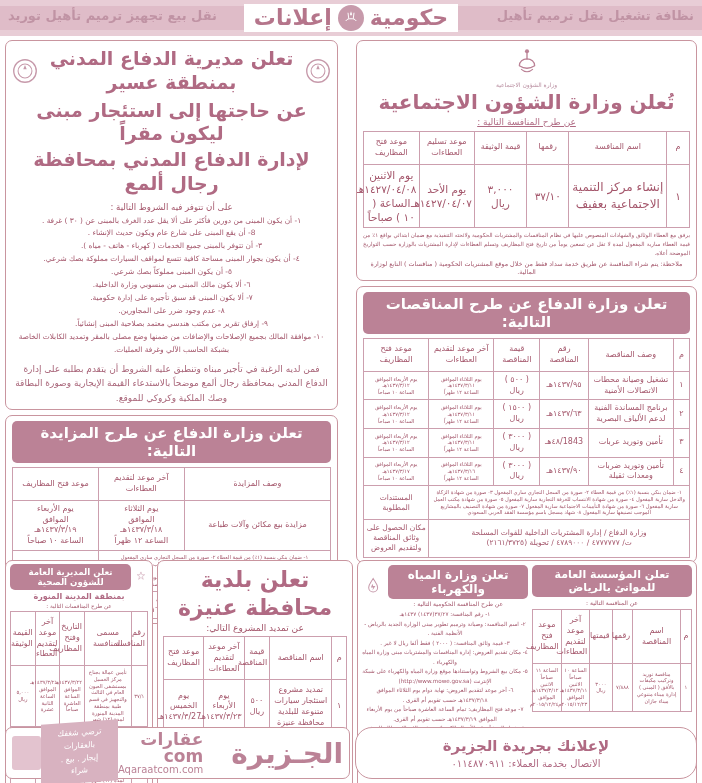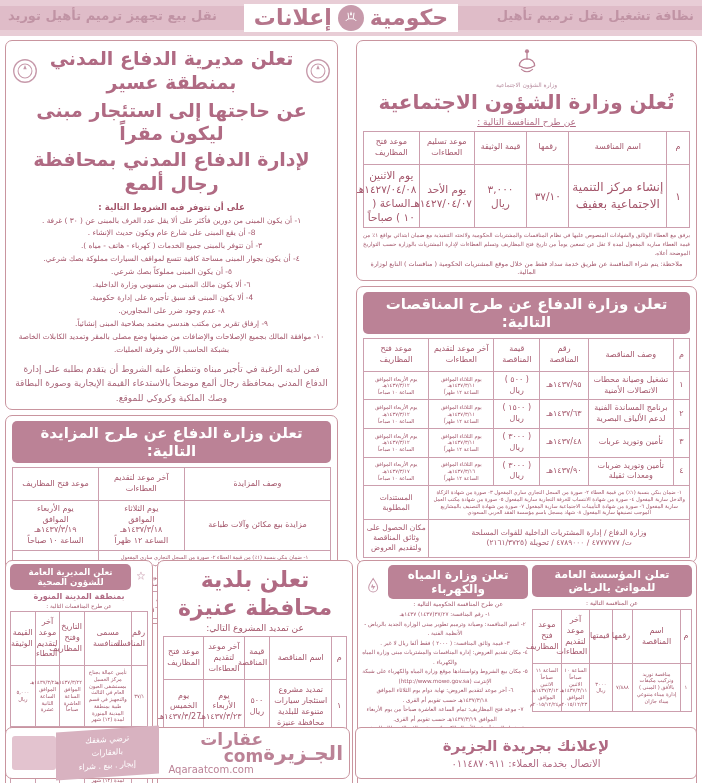--- a/index.html
+++ b/index.html
@@ -124,33 +124,33 @@
   
   .split{display:flex;gap:4px;}
   .split > .box{flex:1 1 0;min-width:0;}
 
   
   .adbar{
     border:1.5px solid #c9959f;border-radius:7px;
     height:50px;display:flex;align-items:center;
     justify-content:space-around;padding:0 6px;background:#fff;
   }
-  .ad-jaz{font-size:20px;font-weight:bold;color:#bb8296;}
+  .ad-jaz{font-size:28px;font-weight:bold;color:#bb8296;margin-left:28px;}
   .ad-aq{display:flex;flex-direction:column;align-items:center;line-height:1;}
   .ad-aq .top{font-size:17px;font-weight:bold;color:#bb8296;}
   .ad-aq .bot{font-size:10px;color:#bb8296;}
   .ad-rib{
     background:#d8b2c0;color:#fff;font-size:8px;
     padding:5px 14px;transform:skewY(-4deg);text-align:center;line-height:1.6;
   }
   .ad-house{
     width:46px;height:34px;background:#e3c3cf;border-radius:3px;
   }
   .contact-box{
-    border:1.5px solid #c9959f;border-radius:6px;background:#fff;
+    border:1.5px solid #c9959f;border-radius:17px;background:#fff;
     height:50px;display:flex;flex-direction:column;
     align-items:center;justify-content:center;
   }
   .contact-box .l1{font-size:15px;font-weight:bold;color:#b06a83;}
   .contact-box .l2{font-size:10px;color:#b06a83;margin-top:3px;}
   .lbl-small{font-size:6px;color:#b98ea0;text-align:center;}
   .rowflex{display:flex;gap:4px;}
   .emb{display:flex;align-items:center;justify-content:center;gap:7px;}
   .mini-emb{width:26px;height:26px;flex:none;}
 </style>
@@ -256,21 +256,21 @@
               <td>٢</td>
               <td>برنامج المساندة الفنية لدعم الألياف البصرية</td>
               <td>١٤٣٧/٦٣هـ</td>
               <td>( ١٥٠٠ ) ريال</td>
               <td class="tiny">يوم الثلاثاء الموافق<br>١٤٣٧/٣/١١هـ<br>الساعة ١٢ ظهراً</td>
               <td class="tiny">يوم الأربعاء الموافق<br>١٤٣٧/٣/١٢هـ<br>الساعة ١٠ صباحاً</td>
             </tr>
             <tr>
               <td>٣</td>
               <td>تأمين وتوريد عربات</td>
-              <td>١٤٣٧/٤٨هـ</td>
+              <td>1843/٤٨هـ</td>
               <td>( ٣٠٠٠ ) ريال</td>
               <td class="tiny">يوم الثلاثاء الموافق<br>١٤٣٧/٣/١١هـ<br>الساعة ١٢ ظهراً</td>
               <td class="tiny">يوم الأربعاء الموافق<br>١٤٣٧/٣/١٢هـ<br>الساعة ١٠ صباحاً</td>
             </tr>
             <tr>
               <td>٤</td>
               <td>تأمين وتوريد ضربات ومعدات ثقيلة</td>
               <td>١٤٣٧/٩٠هـ</td>
               <td>( ٣٠٠٠ ) ريال</td>
               <td class="tiny">يوم الثلاثاء الموافق<br>١٤٣٧/٣/١٦هـ<br>الساعة ١٢ ظهراً</td>
@@ -301,29 +301,29 @@
         </svg>
         <div class="hdr-title">تعلن مديرية الدفاع المدني بمنطقة عسير</div>
         <svg class="mini-emb" viewBox="0 0 30 30">
           <circle cx="15" cy="15" r="13" fill="none" stroke="#c79aab" stroke-width="1.6"></circle>
           <circle cx="15" cy="15" r="8" fill="none" stroke="#c79aab" stroke-width="1.2"></circle>
           <path d="M15 8l2 5h-4z" fill="#c79aab"></path>
         </svg>
       </div>
       <div class="hdr-title">عن حاجتها إلى استئجار مبنى ليكون مقراً</div>
       <div class="hdr-title">لإدارة الدفاع المدني بمحافظة رجال ألمع</div>
-      <div class="bodytext" style="font-size:8.6px;margin-top:4px;font-weight:bold;">على أن تتوفر فيه الشروط التالية :</div>
+      <div class="bodytext" style="font-size:8.6px;margin-top:4px;">على أن تتوفر فيه الشروط التالية :</div>
       <div class="bodytext" id="cd-conditions">
           <div class="ln">١- أن يكون المبنى من دورين فأكثر على ألا يقل عدد الغرف بالمبنى عن ( ٣٠ ) غرفة .</div>
           <div class="ln">8- أن يقع المبنى على شارع عام ويكون حديث الإنشاء .</div>
           <div class="ln">٣- أن تتوفر بالمبنى جميع الخدمات ( كهرباء - هاتف - مياه ).</div>
           <div class="ln">٤- أن يكون بجوار المبنى مساحة كافية تتسع لمواقف السيارات مملوكة بصك شرعي.</div>
           <div class="ln">٥- أن يكون المبنى مملوكاً بصك شرعي.</div>
           <div class="ln">٦- ألا يكون مالك المبنى من منسوبي وزارة الداخلية.</div>
-          <div class="ln">4- ألا يكون المبنى قد سبق تأجيره على إدارة حكومية.</div>
+          <div class="ln">٧- ألا يكون المبنى قد سبق تأجيره على إدارة حكومية.</div>
           <div class="ln">٨- عدم وجود ضرر على المجاورين.</div>
           <div class="ln">٩- إرفاق تقرير من مكتب هندسي معتمد بصلاحية المبنى إنشائياً.</div>
           <div class="ln">١٠- موافقة المالك بجميع الإصلاحات والإضافات من ضمنها وضع مصلى بالمقر وتمديد الكابلات الخاصة بشبكة الحاسب الآلي وغرفة العمليات.</div>
         </div>
       <div class="para">فمن لديه الرغبة في تأجير مبناه وتنطبق عليه الشروط أن يتقدم بطلبه على إدارة الدفاع المدني بمحافظة رجال ألمع موضحاً بالاستدعاء القيمة الإيجارية وصورة البطاقة وصك الملكية وكروكي للموقع.</div>
     </div>
 
     <div class="box">
       <div class="banner">تعلن وزارة الدفاع عن طرح المزايدة التالية:</div>
       <table class="t">

